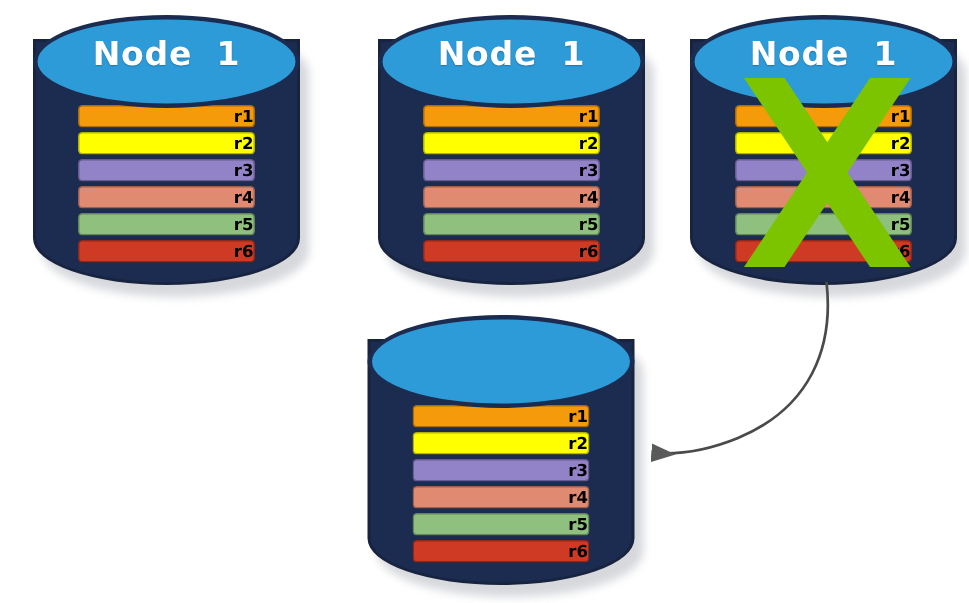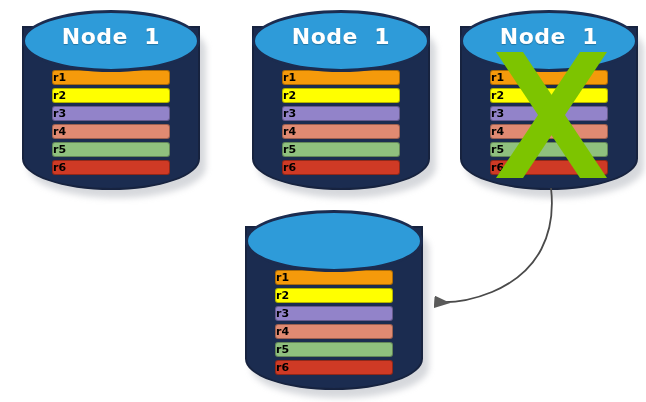--- a/index.html
+++ b/index.html
@@ -91,21 +91,21 @@
 
   .row {
     height: 15px;
     margin-bottom: 3px;
     border-radius: 3px;
     border: 1px solid rgba(0,0,0,0.30);
     box-sizing: border-box;
     color: #000000;
     font-size: 11px;
     font-weight: bold;
-    text-align: left;
+    text-align: right;
     line-height: 13px;
   }
 
   
   #node-1 { left: 22px;  top: 10px;  }
   #node-2 { left: 252px; top: 10px;  }
   #node-3 { left: 460px; top: 10px;  }
   #node-4 { left: 245px; top: 210px; }
 
   .svg-layer {

